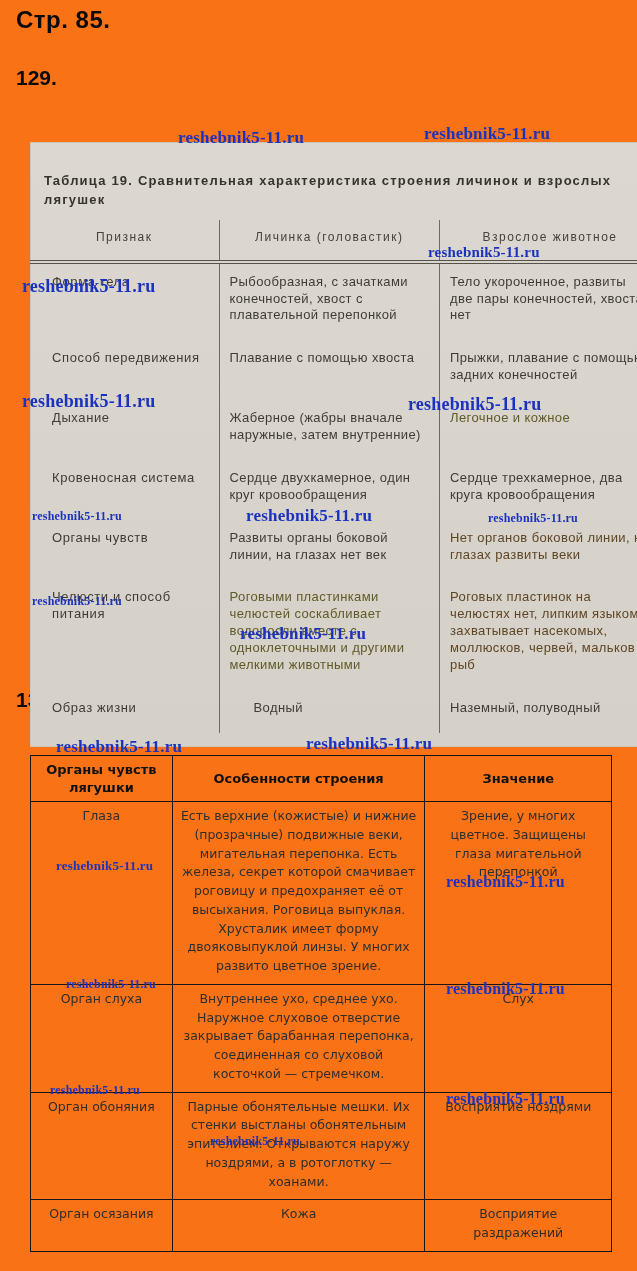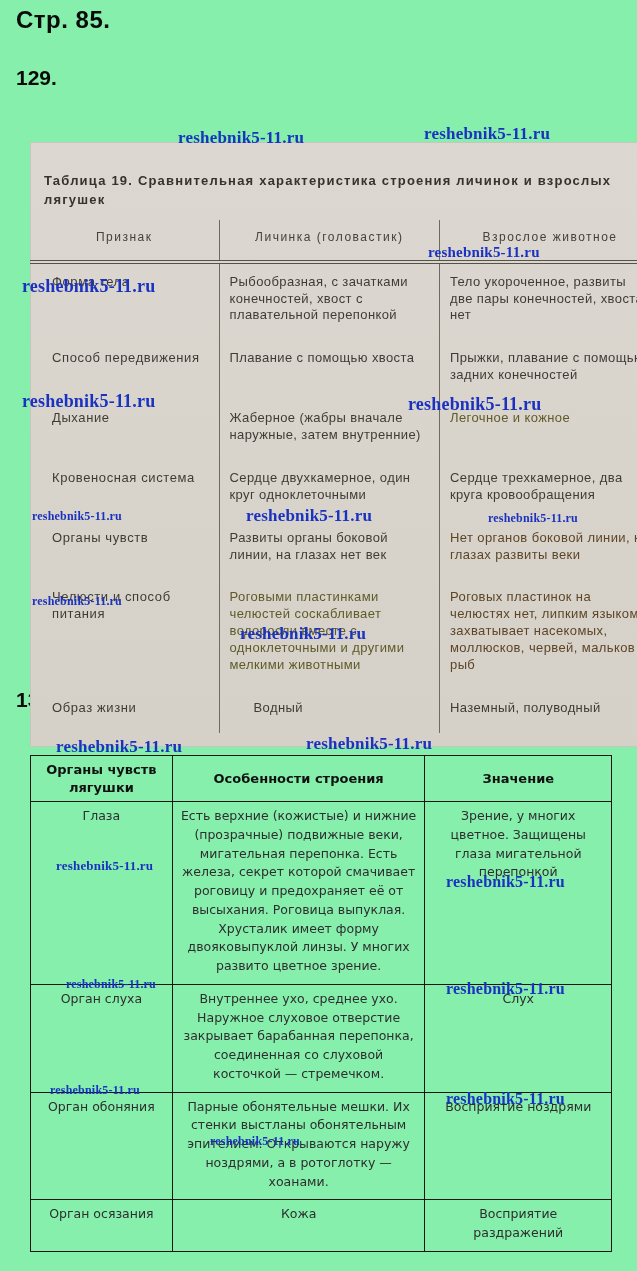--- a/index.html
+++ b/index.html
@@ -1,20 +1,20 @@
 <!DOCTYPE html>
 <html><head>
 <meta charset="utf-8">
 <style>
   html,body{margin:0;padding:0;background:#ffffff;}
   .page{
     position:relative;
     width:637px;
     height:1271px;
-    background:#86efac;
+    background:#f97316;
     font-family:"Liberation Sans", sans-serif;
     overflow:hidden;
   }
   .h-page{
     position:absolute; left:16px; top:6px;
     font-size:24px; font-weight:bold; color:#0a0a0a;
     letter-spacing:0.5px;
   }
   .h-task{
     position:absolute; left:16px;
@@ -152,21 +152,21 @@
           <td>Плавание с помощью хвоста</td>
           <td>Прыжки, плавание с помощью задних конечностей</td>
         </tr>
         <tr>
           <td class="c0">Дыхание</td>
           <td>Жаберное (жабры вначале наружные, затем внутренние)</td>
           <td class="ink-olive">Легочное и кожное</td>
         </tr>
         <tr>
           <td class="c0">Кровеносная система</td>
-          <td>Сердце двухкамерное, один круг одноклеточными</td>
+          <td>Сердце двухкамерное, один круг кровообращения</td>
           <td>Сердце трехкамерное, два круга кровообращения</td>
         </tr>
         <tr>
           <td class="c0">Органы чувств</td>
           <td>Развиты органы боковой линии, на глазах нет век</td>
           <td class="ink-brown">Нет органов боковой линии, на глазах развиты веки</td>
         </tr>
         <tr>
           <td class="c0">Челюсти и способ питания</td>
           <td class="ink-olive">Роговыми пластинками челюстей соскабливает водоросли вместе с одноклеточными и другими мелкими животными</td>

